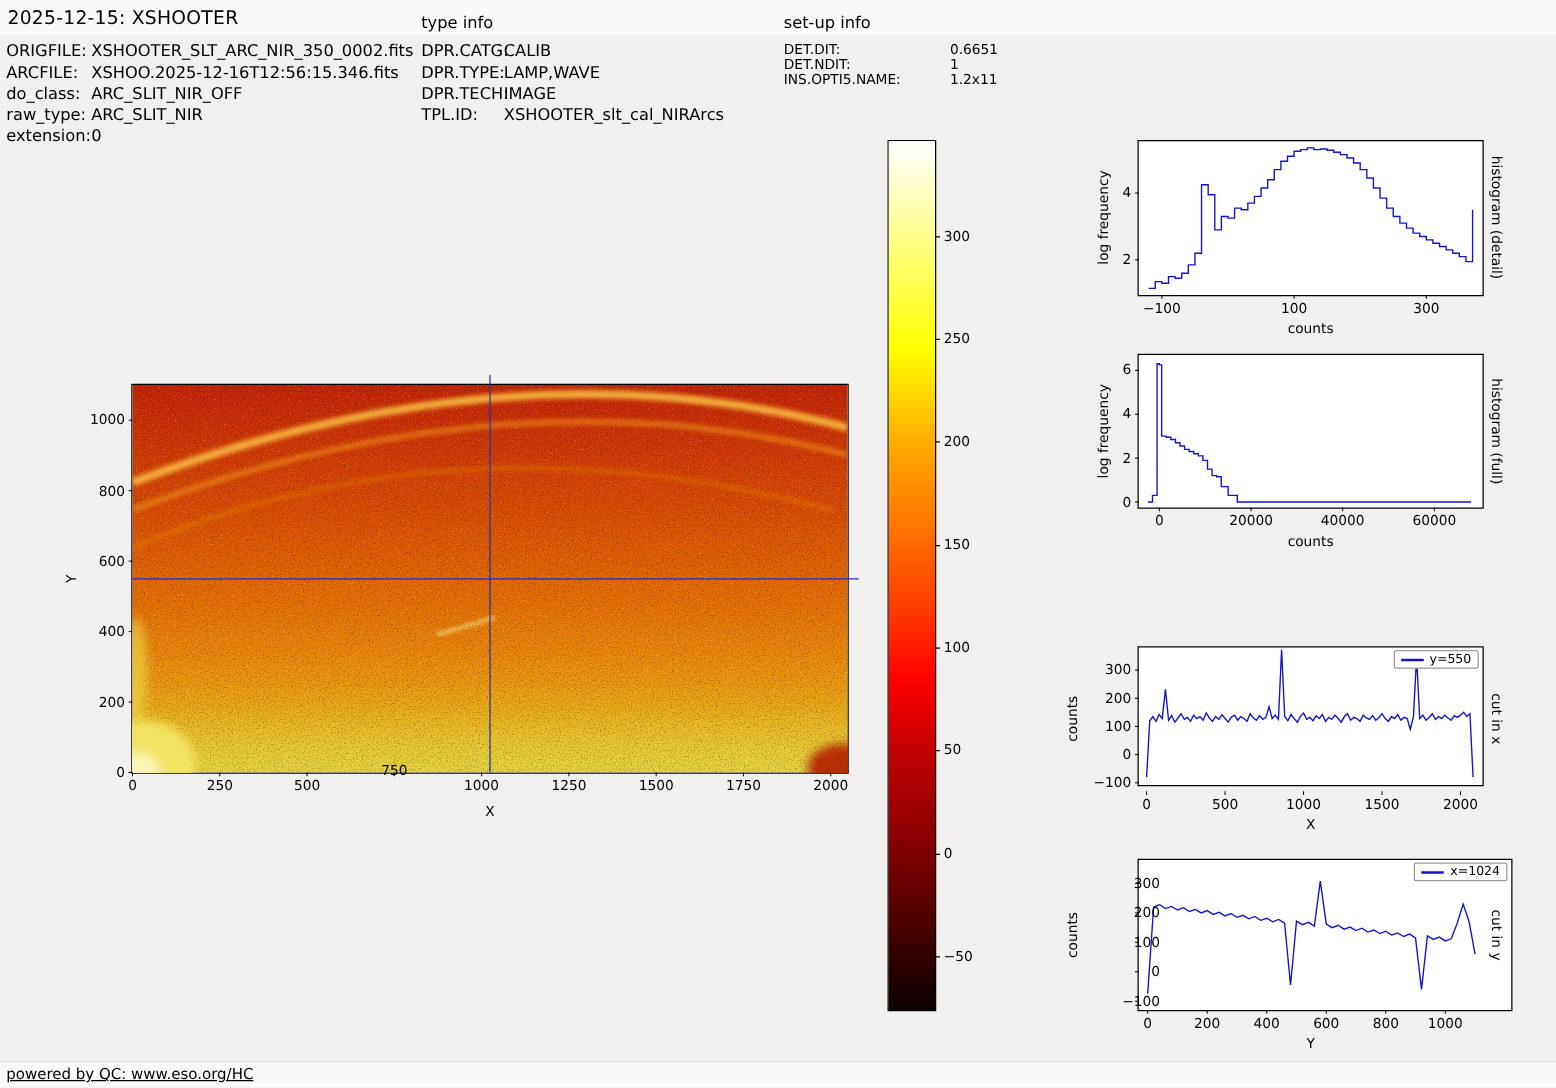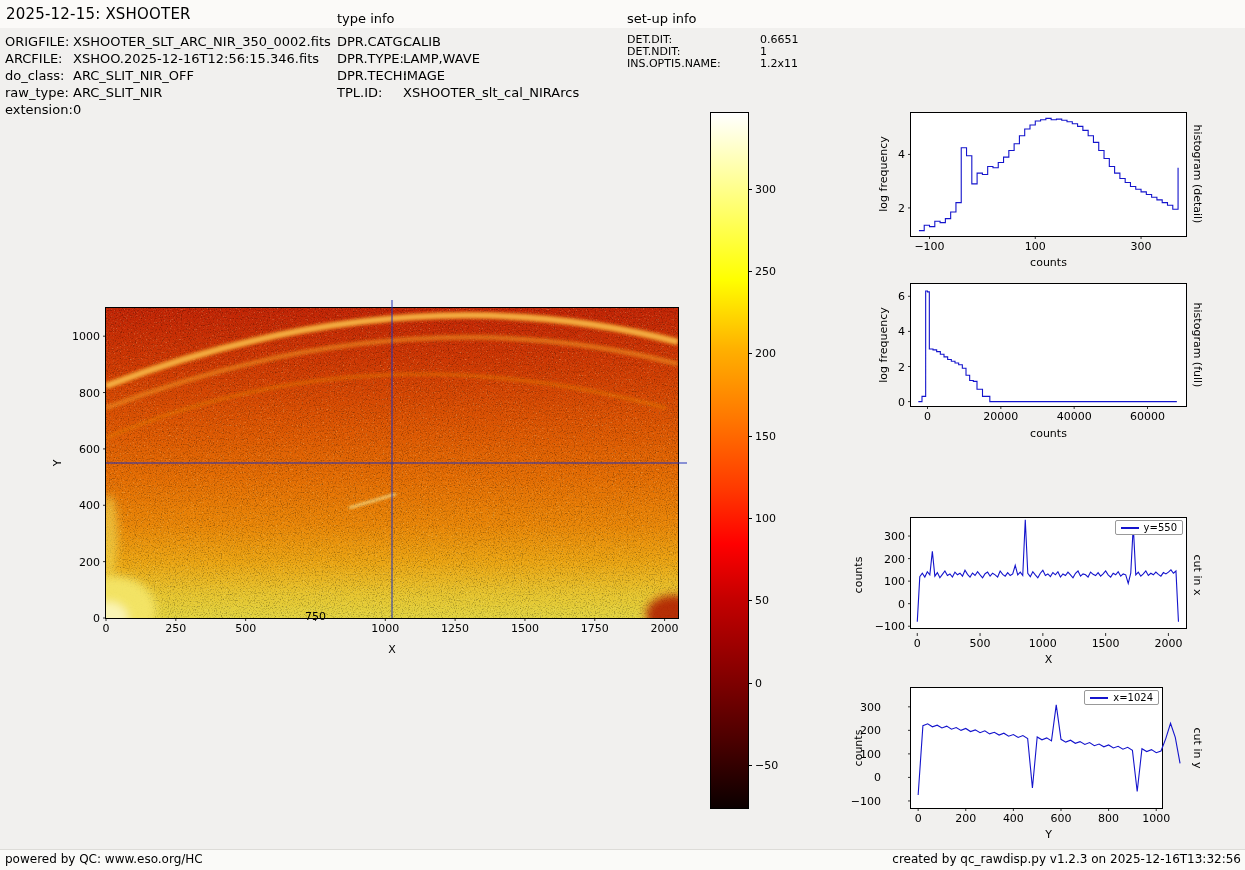--- a/index.html
+++ b/index.html
@@ -23,21 +23,21 @@
   .col3-title { left:627px; top:11px; }
   .col3 { left:627px; top:34px; font-size:11px; line-height:12px; }
   .col3 .lbl { width:133px; }
 
   .plot-box { position:absolute; background:#fff; border:1px solid #000; }
   #main-plot  { left:105px; top:307px; width:574px; height:312px; }
   #colorbar   { left:710px; top:112px; width:39px;  height:697px; }
   #hist-detail{ left:910px; top:112px; width:277px; height:125px; }
   #hist-full  { left:910px; top:283px; width:277px; height:124px; }
   #cut-x      { left:910px; top:517px; width:277px; height:112px; }
-  #cut-y      { left:910px; top:687px; width:253px; height:122px;padding-left:18px; }
+  #cut-y      { left:910px; top:687px; width:300px; height:122px;padding-left:18px; }
 
   .cb-grad { position:absolute; inset:0;
     background:linear-gradient(to top,
       #0b0000 0%, #4d0000 10%, #8a0000 20%, #c40000 30%, #ff0000 38%,
       #ff3a00 46%, #ff7700 56%, #ffb000 66%, #ffff00 76%, #ffff80 88%, #ffffff 100%);
   }
   .cb-mark { position:absolute; left:100%; width:4px; height:1px; background:#000; }
   .cbtick { position:absolute; transform:translateY(-50%); font-size:11px; white-space:nowrap; }
 
   .xtick { position:absolute; transform:translateX(-50%); font-size:11px; white-space:nowrap; }
@@ -46,21 +46,21 @@
   .rot    { position:absolute; white-space:nowrap; font-size:11px; transform:translate(-50%,-50%) rotate(-90deg); }
   .rot-cw { position:absolute; white-space:nowrap; font-size:11px; transform:translate(-50%,-50%) rotate(90deg); }
   .xlabel { position:absolute; font-size:11px; text-align:center; }
 
   .legend { position:absolute; top:2px; right:3px; background:#fff; border:1px solid #999;
     border-radius:2px; padding:1px 5px; font-size:10px; display:flex; align-items:center; gap:5px; z-index:5; }
   .legend-line { width:18px; height:0; border-top:2px solid #1414cc; display:inline-block; }
 
   .footer-strip { left:0; top:849px; width:1245px; height:21px; background:#fafaf8;
     border-top:1px solid #dddcd8; font-size:12px; line-height:19px; }
-  .footer-left { position:absolute; left:5px; top:0; }
+  .footer-left { position:absolute; left:5px; top:0;text-decoration:underline; }
   .footer-right { position:absolute; right:4px; top:0; }
   .fill-svg { position:absolute; inset:0; display:block; }
 </style>
 </head>
 <body>
 
 <div class="abs header-strip"></div>
 <div class="abs title">2025-12-15: XSHOOTER</div>
 
 <div class="abs meta col1">
@@ -298,14 +298,13 @@
     <span class="ytick" style="right: 281px; top: 65.8824px;">100</span>
     <span class="ytick" style="right: 281px; top: 42.3529px;">200</span>
     <span class="ytick" style="right: 281px; top: 18.8235px;">300</span>
   </div>
 <span class="rot" style="left:858px; top:748px;">counts</span>
 <span class="rot-cw" style="left:1197px; top:748px;">cut in y</span>
 <div class="xlabel" style="left:910px; top:828px; width:277px;">Y</div>
 
 <div class="abs footer-strip">
   <span class="footer-left">powered by QC: www.eso.org/HC</span>
-  <span class="footer-right">created by qc_rawdisp.py v1.2.3 on 2025-12-16T13:32:56</span>
 </div>
 
 </body></html>

